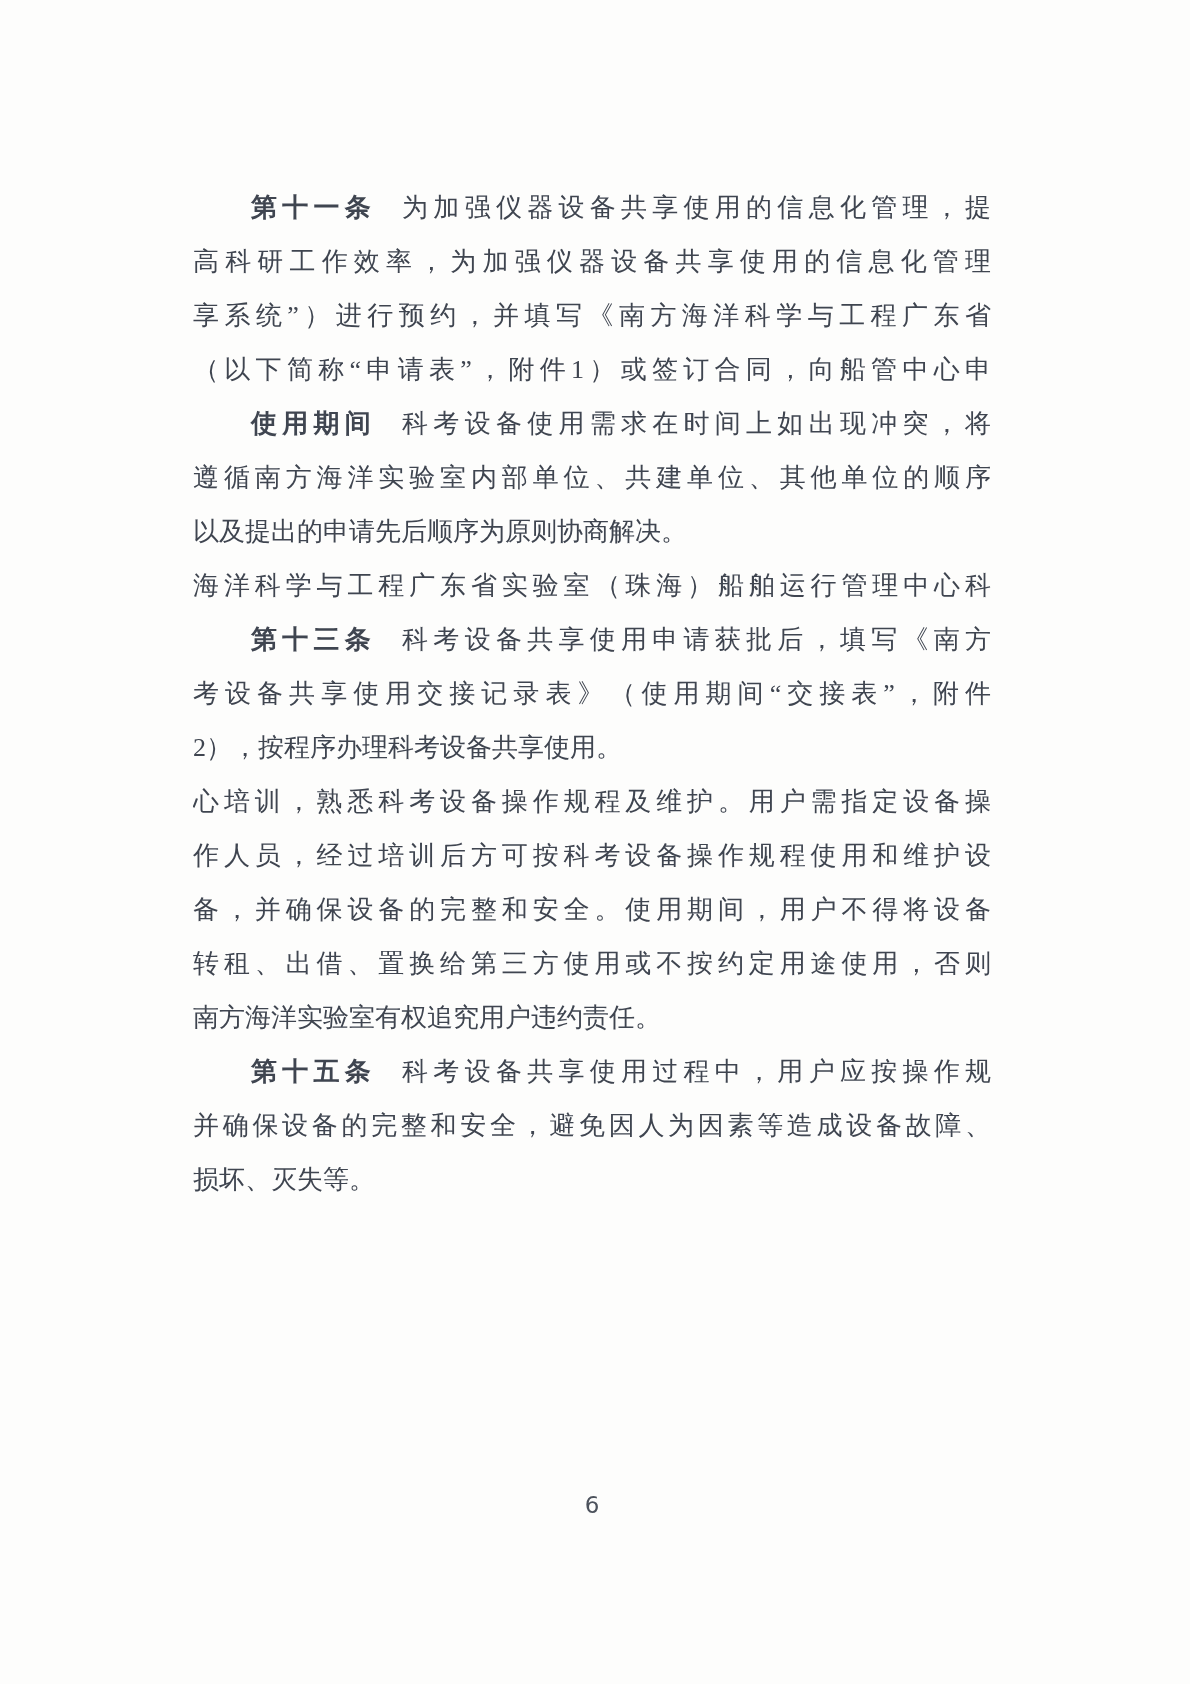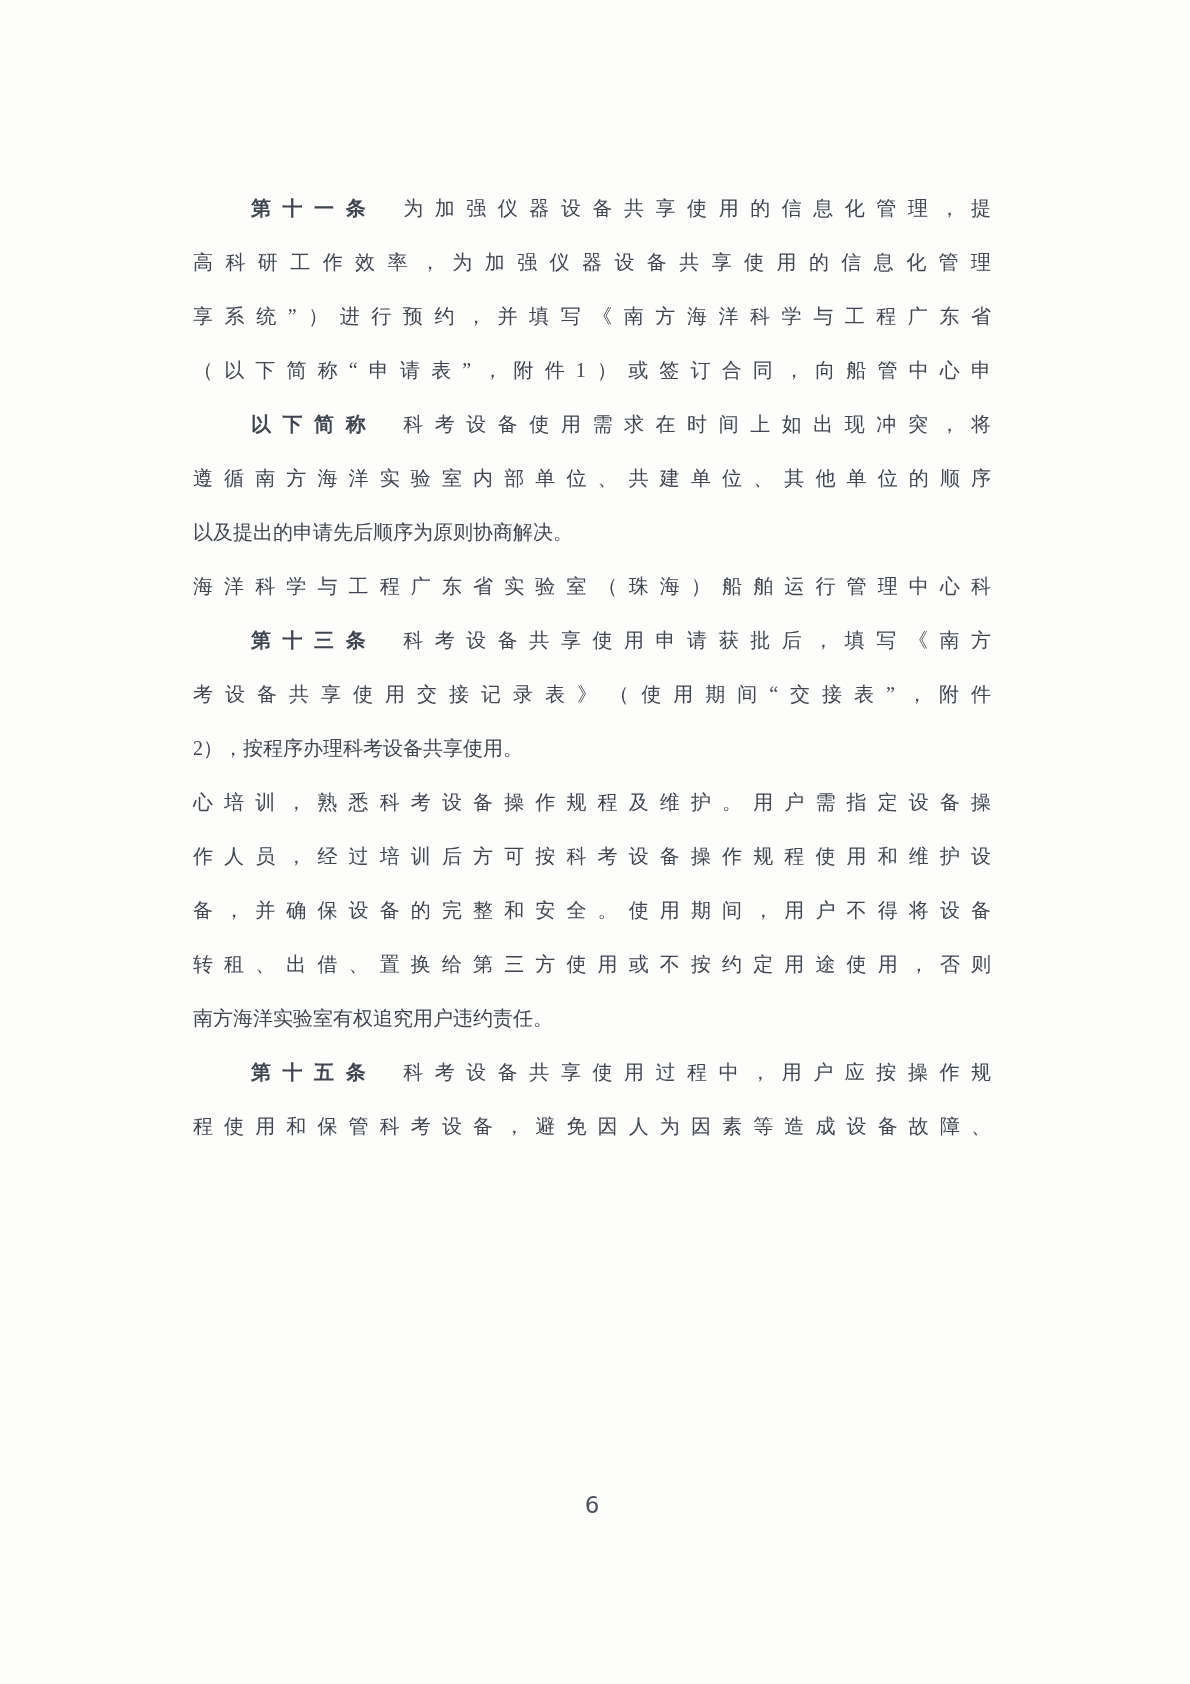--- a/index.html
+++ b/index.html
@@ -15,21 +15,21 @@
     font-family: "Liberation Serif", "DejaVu Serif", serif;
     overflow: hidden;
   }
   .text-block {
     position: absolute;
     left: 193px;
     top: 181px;
     width: 798px;
   }
   .line {
-    font-size: 20px;
+    font-size: 26px;
     height: 54px;
     line-height: 54px;
     color: #3f4550;
     text-align: justify;
     text-align-last: left;
     overflow: hidden;
     white-space: nowrap;
   }
   .line.fill {
     text-align-last: justify;
@@ -59,36 +59,37 @@
 
 <div class="page">
   <div class="text-block">
       <div>
         <div class="line fill first"><span class="article">第十一条</span><span>为加强仪器设备共享使用的信息化管理，提</span></div>
         <div class="line fill">高科研工作效率，为加强仪器设备共享使用的信息化管理</div>
         <div class="line fill">享系统”）进行预约，并填写《南方海洋科学与工程广东省</div>
         <div class="line fill">（以下简称“申请表”，附件1）或签订合同，向船管中心申</div>
       </div>
       <div>
-        <div class="line fill first"><span class="article">以下简称</span><span>科考设备使用需求在时间上如出现冲突，将</span></div>
+        <div class="line fill first"><span class="article">使用期间</span><span>科考设备使用需求在时间上如出现冲突，将</span></div>
         <div class="line fill">遵循南方海洋实验室内部单位、共建单位、其他单位的顺序</div>
         <div class="line">以及提出的申请先后顺序为原则协商解决。</div>
       </div>
       <div>
         <div class="line fill">海洋科学与工程广东省实验室（珠海）船舶运行管理中心科</div>
         <div class="line fill first"><span class="article">第十三条</span><span>科考设备共享使用申请获批后，填写《南方</span></div>
         <div class="line fill">考设备共享使用交接记录表》（使用期间“交接表”，附件</div>
         <div class="line">2），按程序办理科考设备共享使用。</div>
       </div>
       <div>
         <div class="line fill">心培训，熟悉科考设备操作规程及维护。用户需指定设备操</div>
         <div class="line fill">作人员，经过培训后方可按科考设备操作规程使用和维护设</div>
         <div class="line fill">备，并确保设备的完整和安全。使用期间，用户不得将设备</div>
         <div class="line fill">转租、出借、置换给第三方使用或不按约定用途使用，否则</div>
         <div class="line">南方海洋实验室有权追究用户违约责任。</div>
       </div>
       <div>
         <div class="line fill first"><span class="article">第十五条</span><span>科考设备共享使用过程中，用户应按操作规</span></div>
-        <div class="line fill">程使用和保管科考设备，避免因人为因素等造成设备故障、</div>
+        <div class="line fill">并确保设备的完整和安全，避免因人为因素等造成设备故障、</div>
+        <div class="line">损坏、灭失等。</div>
       </div>
     </div>
   <div class="page-num">6</div>
 </div>
 
 </body></html>

